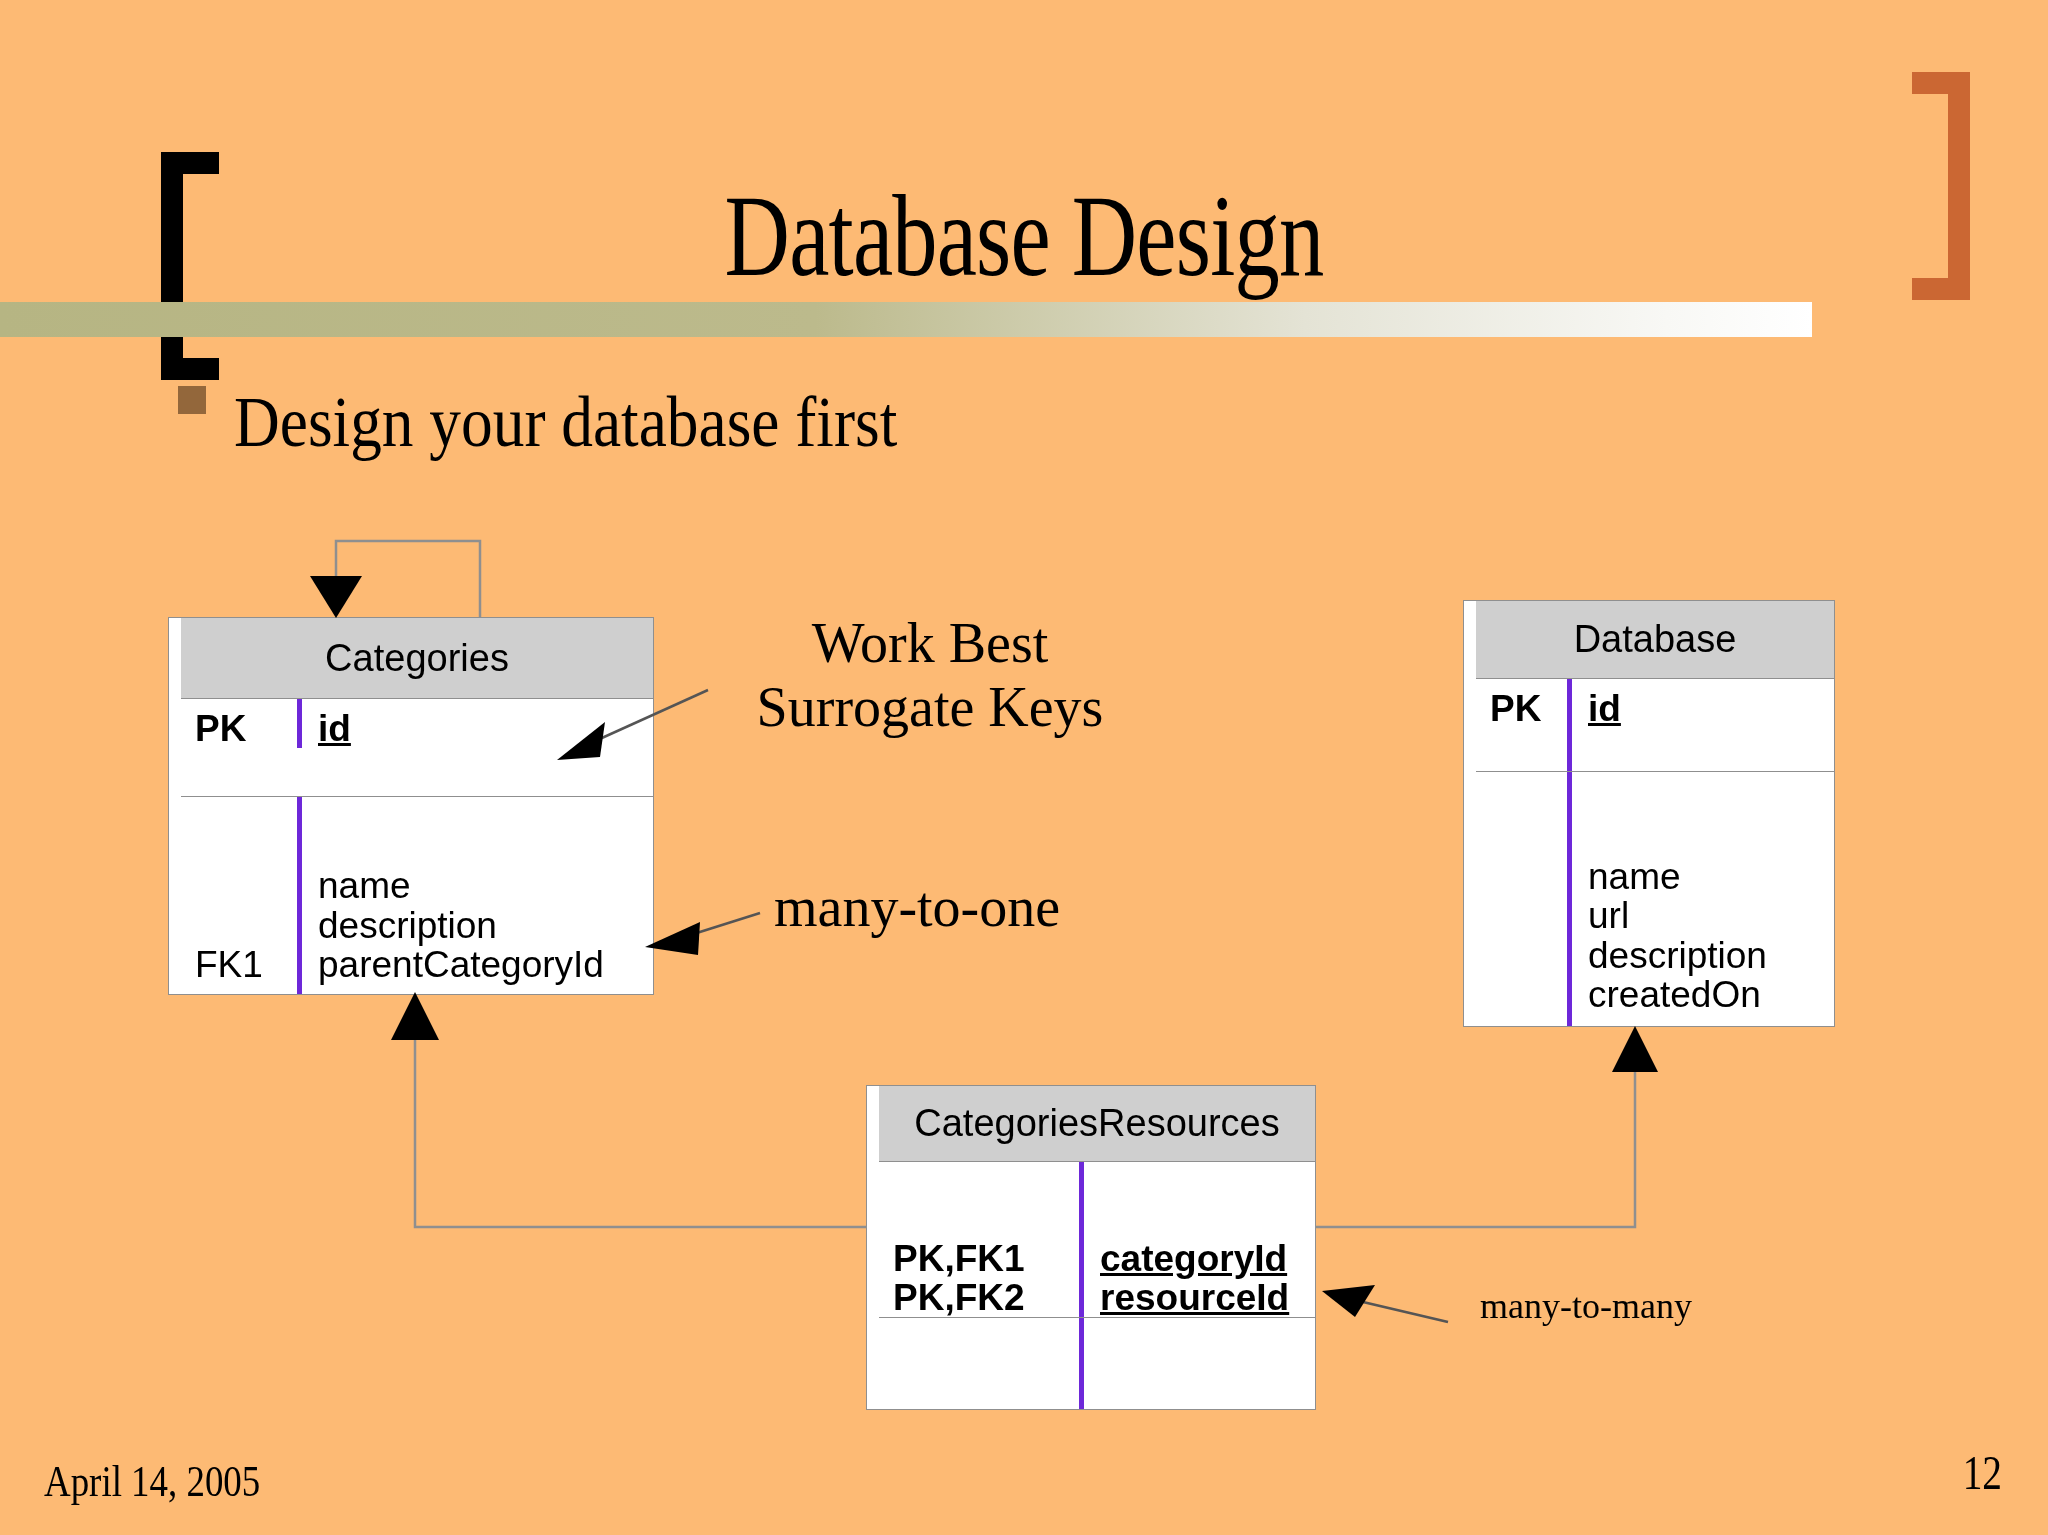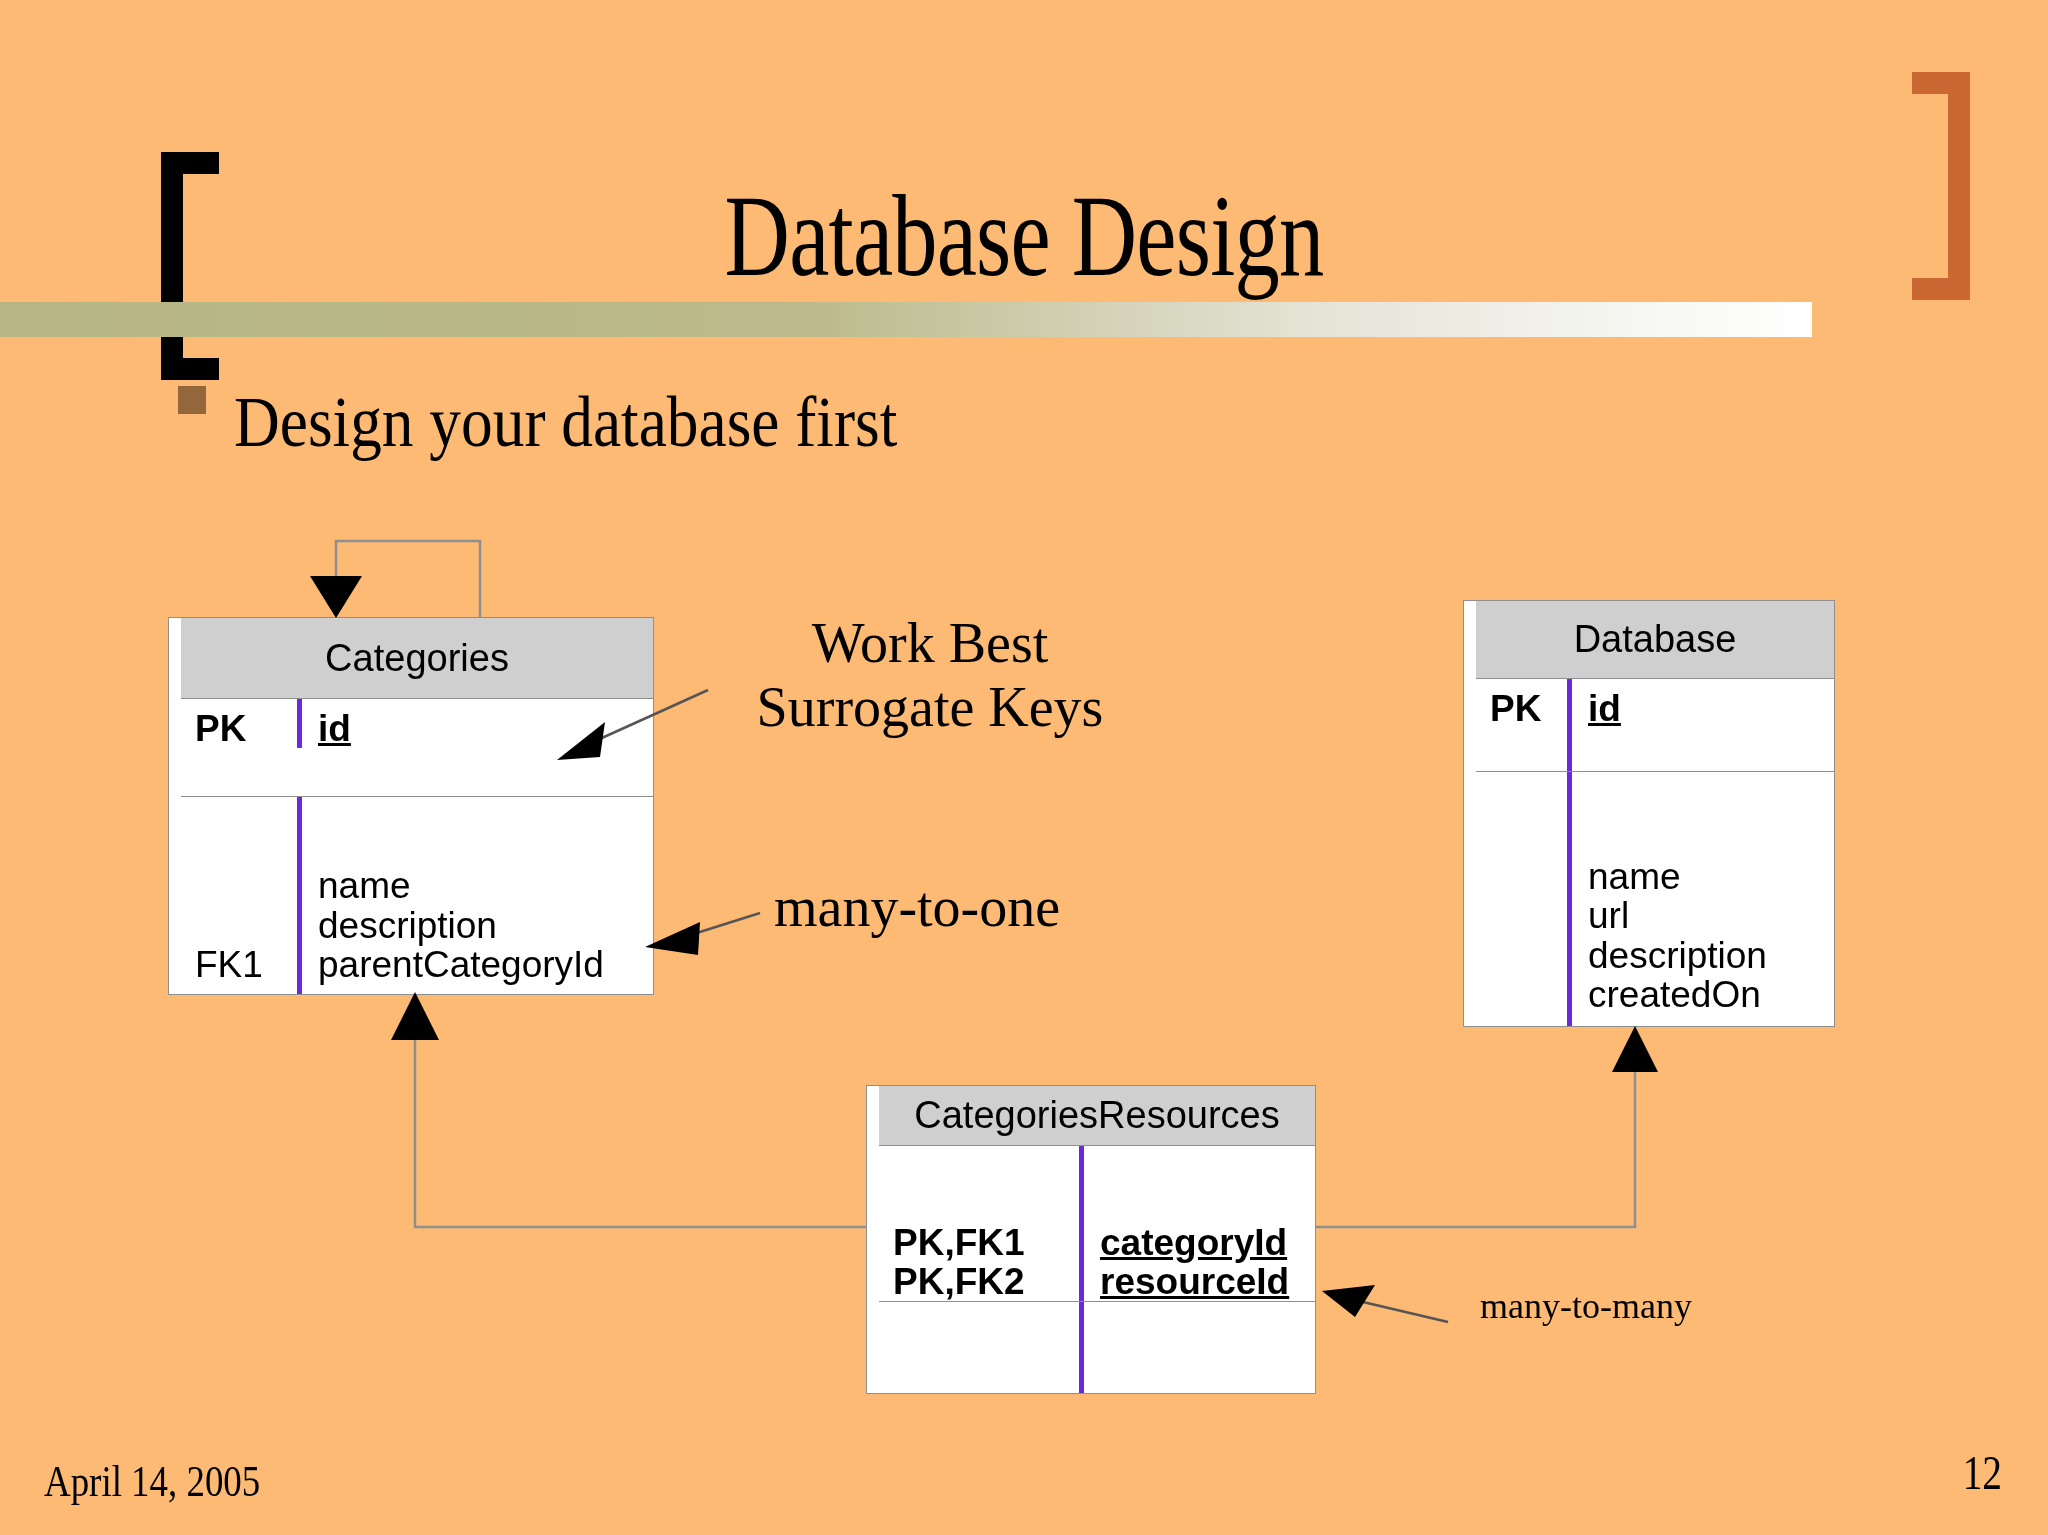--- a/index.html
+++ b/index.html
@@ -192,21 +192,21 @@
   #tbl-resources .er-key      { width: 96px; }
   #tbl-resources .row-pk      { height: 92px; }
   #tbl-resources .row-pk .er-key,
   #tbl-resources .row-pk .er-fields { justify-content: flex-start; padding-top: 10px; }
   #tbl-resources .row-fields  { height: 255px; }
   #tbl-resources .row-fields .er-key,
   #tbl-resources .row-fields .er-fields { padding-bottom: 12px; }
 
   
   #tbl-catres { left: 866px; top: 1085px; width: 450px; }
-  #tbl-catres .er-head        { height: 60px; }
+  #tbl-catres .er-head        { height: 76px; }
   #tbl-catres .er-key         { width: 205px; }
   #tbl-catres .row-pk         { height: 155px; }
   #tbl-catres .row-pk .er-key,
   #tbl-catres .row-pk .er-fields { justify-content: flex-end; padding-top: 8px; }
   #tbl-catres .row-empty      { height: 92px; }
   #tbl-catres .row-empty .er-key,
   #tbl-catres .row-empty .er-fields { }
 
   
   #overlay {

